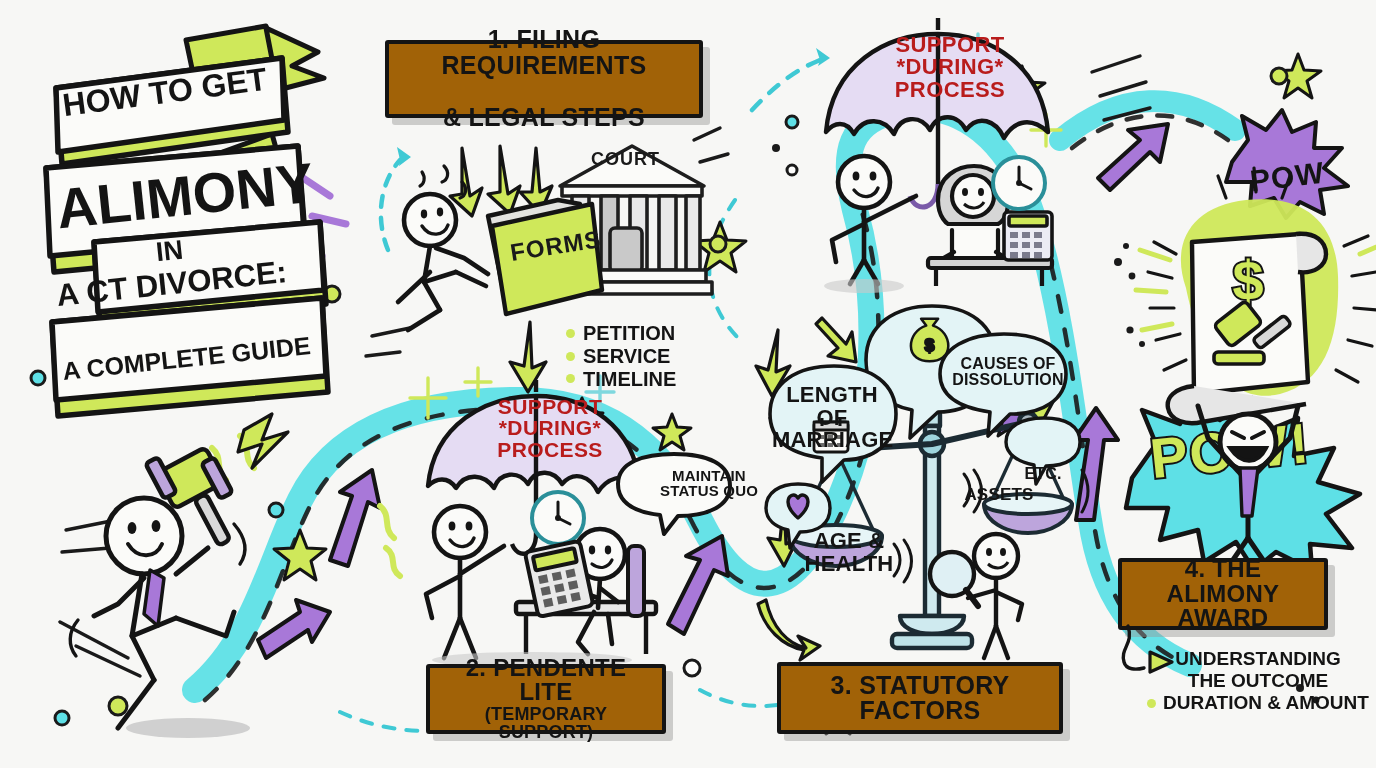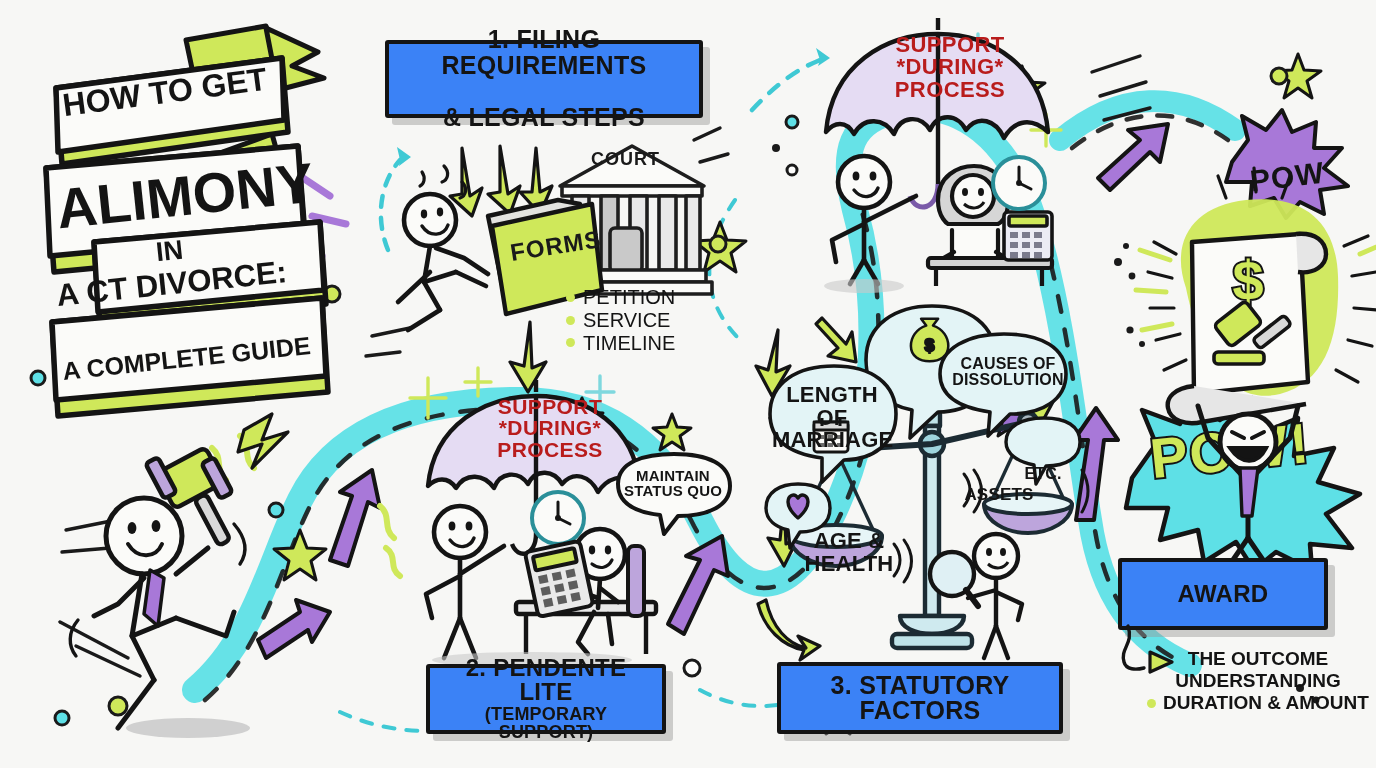--- a/index.html
+++ b/index.html
@@ -12,29 +12,29 @@
   #stage{position:relative;width:1376px;height:768px;background:#f7f7f5;}
   .abs{position:absolute;}
   svg{display:block;overflow:visible;}
 
   .ribbon-text{
     font-family:"Liberation Sans", sans-serif;font-weight:bold;color:#141414;
     white-space:nowrap;line-height:1;
   }
 
   .section-card{
-    position:absolute;background:#3b82f6;border:4px solid #141414;border-radius:3px;
+    position:absolute;background:#a16207;border:4px solid #141414;border-radius:3px;
     box-shadow:7px 7px 0 rgba(150,150,150,.45);
     display:flex;flex-direction:column;align-items:center;justify-content:center;
     text-align:center;color:#141414;padding:6px 14px;box-sizing:border-box;
   }
   .section-title{font-weight:bold;line-height:1.02;letter-spacing:.3px;}
   .section-sub{font-weight:bold;line-height:1.05;letter-spacing:.2px;}
 
-  .bullets{position:absolute;color:#141414;font-weight:normal;line-height:1.14;}
+  .bullets{position:absolute;color:#141414;font-weight:bold;line-height:1.14;margin-top:36px;}
   .bullets .b{display:flex;align-items:center;gap:8px;white-space:nowrap;}
   .dot{width:9px;height:9px;border-radius:50%;background:#cfe85a;flex:0 0 auto;}
 
   .bubble-txt{
     font-weight:bold;color:#141414;text-align:center;line-height:1.03;
     position:absolute;white-space:pre-line;letter-spacing:.2px;
   }
 
   .umb-txt{
     position:absolute;font-weight:bold;color:#b91c1c;text-align:center;
@@ -413,21 +413,21 @@
   </svg>
 
   <div class="umb-txt" style="left:455px;top:396px;width:190px;font-size:21px;">SUPPORT
 *DURING*
 PROCESS</div>
 
   <svg class="abs" style="left:608px;top:450px;" width="130" height="92" viewBox="0 0 130 92">
     <path d="M10 34 C 10 12, 36 4, 66 4 C 100 4, 122 14, 122 36
              C 122 56, 100 66, 70 66 L 56 84 L 52 65 C 26 62, 10 52, 10 34 Z" fill="#fbfbf9" stroke="#141414" stroke-width="4" stroke-linejoin="round"></path>
   </svg>
-  <div class="bubble-txt" style="left:616px;top:468px;width:114px;font-size:15px;">MAINTAIN
+  <div class="bubble-txt" style="left:652px;top:468px;width:114px;font-size:15px;">MAINTAIN
 STATUS QUO</div>
 
   <div class="section-card" style="left:426px;top:664px;width:240px;height:70px;">
     <div class="section-title" style="font-size:24px;">2. PENDENTE LITE</div>
     <div class="section-sub" style="font-size:18px;">(TEMPORARY SUPPORT)</div>
   </div>
 
   <svg class="abs" style="left:812px;top:24px;" width="250" height="260" viewBox="0 0 250 260">
     <g stroke="#141414" stroke-width="4.4" stroke-linejoin="round">
       <path d="M14 108 C 20 40, 74 10, 126 10 C 180 10, 230 42, 236 108
@@ -690,33 +690,34 @@
     </g>
     <path d="M110 318 L 128 318 L 122 366 L 112 366 Z" fill="#a878d8" stroke="#141414" stroke-width="3.4" stroke-linejoin="round"></path>
     <g stroke="#141414" stroke-width="4" fill="none" stroke-linecap="round">
       <path d="M102 282 L 114 288"></path>
         <path d="M134 282 L 122 288"></path>
       <path d="M100 298 C 112 316, 128 314, 136 298 Z" fill="#141414"></path>
     </g>
   </svg>
 
   <div class="section-card" style="left:1118px;top:558px;width:210px;height:72px;">
+    <div class="section-title" style="font-size:24px;">4. THE ALIMONY</div>
     <div class="section-title" style="font-size:24px;">AWARD</div>
   </div>
 
   <svg class="abs" style="left:1110px;top:626px;" width="70" height="50" viewBox="0 0 70 50">
     <path d="M18 0 C 24 18, 10 22, 14 36 C 16 44, 26 44, 34 42" fill="none" stroke="#141414" stroke-width="3.4" stroke-linecap="round"></path>
   </svg>
 
   <div class="award-notes" style="left:1150px;top:648px;width:216px;font-size:19px;">
     <div class="row">
-      <span>THE OUTCOME</span>
+      <span>UNDERSTANDING</span>
     </div>
     <div class="row">
-      <span>UNDERSTANDING</span>
+      <span>THE OUTCOME</span>
     </div>
     <div class="row">
       <span class="dot"></span>
       <span>DURATION &amp; AMOUNT</span>
     </div>
   </div>
 
 </div>
 
 </body></html>

